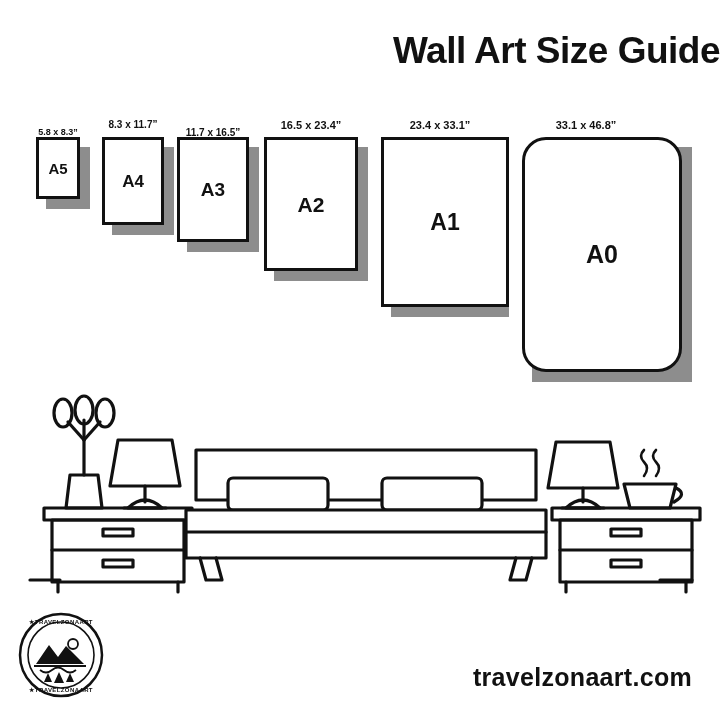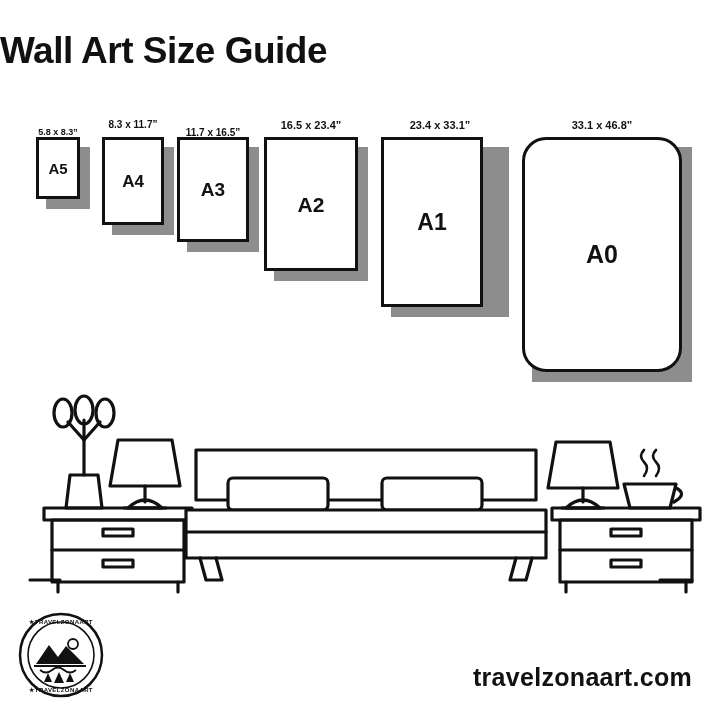--- a/index.html
+++ b/index.html
@@ -20,21 +20,21 @@
     width: 720px;
     height: 720px;
   }
 
   
   .title {
     position: absolute;
     top: 30px;
     left: 0;
     width: 720px;
-    text-align: left;
+    text-align: right;
     font-size: 37px;
     font-weight: bold;
     letter-spacing: -0.5px;
     color: #111111;
   }
 
   
   .frames {
     position: absolute;
     left: 0;
@@ -136,26 +136,26 @@
       <div class="frame-group" style="left: 0px; top: 0px;">
         <div class="frame-label" style="left: 264px; top: 119px; width: 94px; font-size: 11px;">16.5 x 23.4”</div>
         <div class="frame-shadow" style="left: 274px; top: 147px; width: 94px; height: 134px;"></div>
         <div class="frame-box" style="left: 264px; top: 137px; width: 94px; height: 134px;">
           <span class="frame-name" style="font-size: 21px;">A2</span>
         </div>
       </div>
       <div class="frame-group" style="left: 0px; top: 0px;">
         <div class="frame-label" style="left: 381px; top: 119px; width: 118px; font-size: 11px;">23.4 x 33.1”</div>
         <div class="frame-shadow" style="left: 391px; top: 147px; width: 118px; height: 170px;"></div>
-        <div class="frame-box" style="left: 381px; top: 137px; width: 102px; height: 170px;">
+        <div class="frame-box" style="left: 381px; top: 137px; width: 128px; height: 170px;">
           <span class="frame-name" style="font-size: 23px;">A1</span>
         </div>
       </div>
       <div class="frame-group" style="left: 0px; top: 0px;">
-        <div class="frame-label" style="left: 522px; top: 119px; width: 160px; font-size: 11px;">33.1 x 46.8”</div>
+        <div class="frame-label" style="left: 506px; top: 119px; width: 160px; font-size: 11px;">33.1 x 46.8”</div>
         <div class="frame-shadow" style="left: 532px; top: 147px; width: 160px; height: 235px;"></div>
         <div class="frame-box" style="left: 522px; top: 137px; width: 160px; height: 235px; border-radius: 24px;">
           <span class="frame-name" style="font-size: 25px;">A0</span>
         </div>
       </div>
     </div>
 
   <div class="room">
     <svg width="720" height="230" viewBox="0 0 720 230" xmlns="http://www.w3.org/2000/svg">
       <g fill="none" stroke="#111111" stroke-width="3.2" stroke-linejoin="round" stroke-linecap="round">

